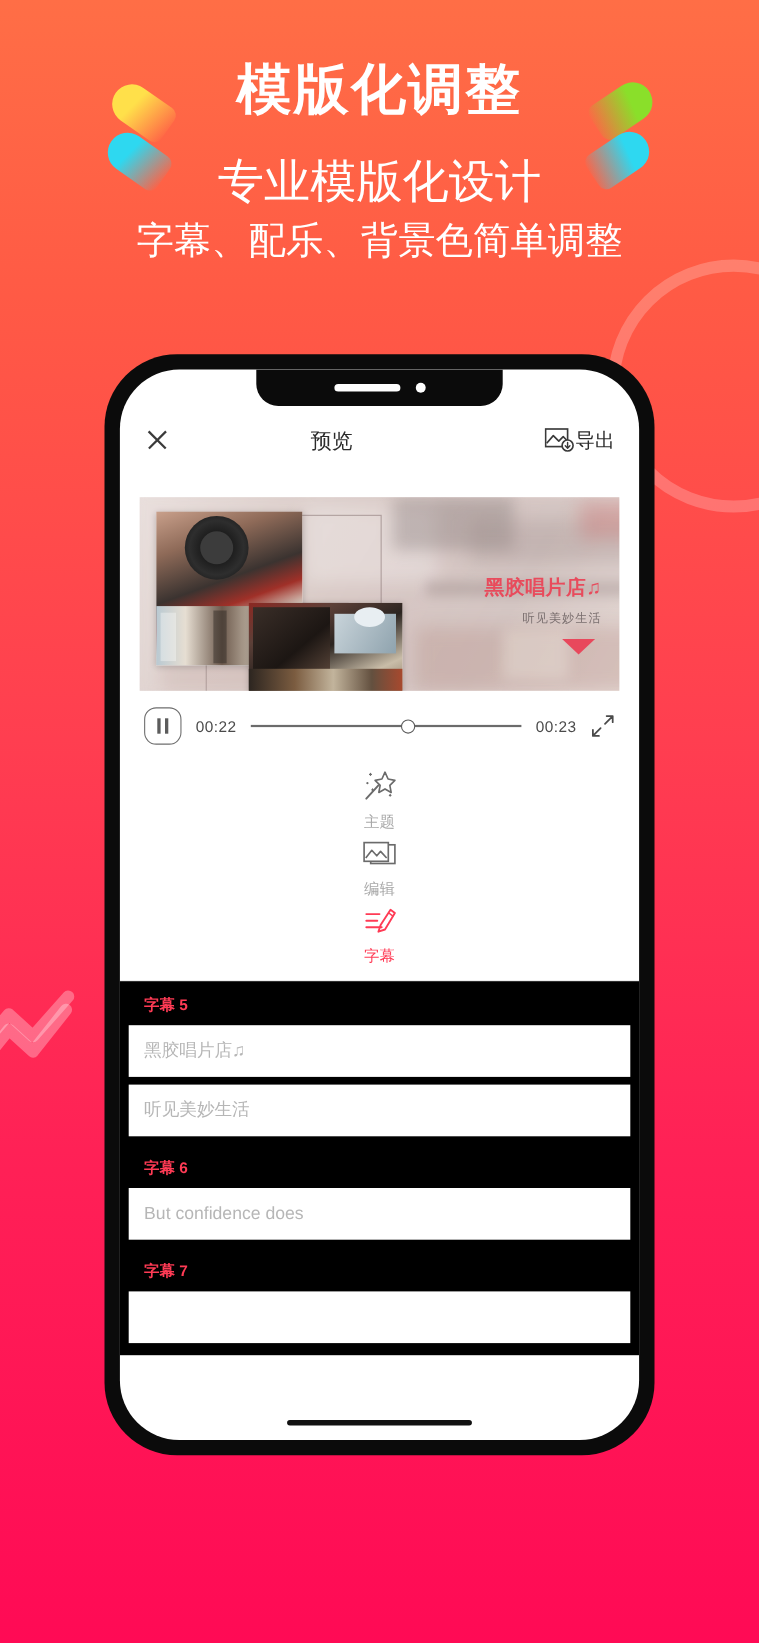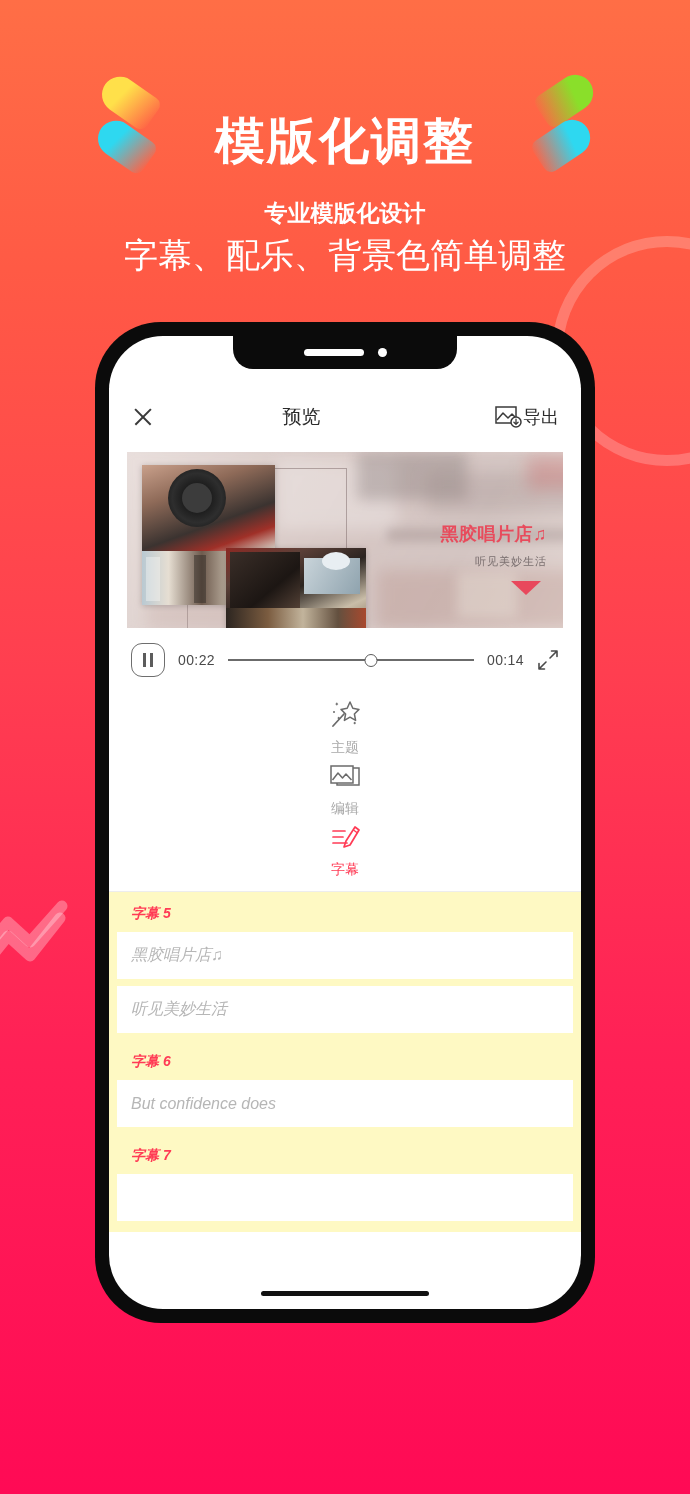--- a/index.html
+++ b/index.html
@@ -23,22 +23,22 @@
     background:linear-gradient(100deg,#FFE04A 35%,rgba(255,224,74,0) 100%); }
   .blob.b2{ left:96px; top:127px; transform:rotate(35deg);
     background:linear-gradient(100deg,#2ED8F0 35%,rgba(46,216,240,0) 100%); }
   .blob.b3{ left:537px; top:81px; transform:rotate(-214deg);
     background:linear-gradient(100deg,#8ADF2A 35%,rgba(138,223,42,0) 100%); }
   .blob.b4{ left:534px; top:126px; transform:rotate(-214deg);
     background:linear-gradient(100deg,#2ED8F0 35%,rgba(46,216,240,0) 100%); }
 
   
   .promo{ position:absolute; left:0; right:0; top:0; text-align:center; color:#fff; }
-  .promo-title{ font-size:50px; font-weight:bold; letter-spacing:2px; margin-top:112px; line-height:1.18; }
-  .promo-sub1{ font-size:23px; font-weight:bold; margin-top:28px; line-height:1.25; }
+  .promo-title{ font-size:50px; font-weight:bold; letter-spacing:2px; margin-top:52px; line-height:1.18; }
+  .promo-sub1{ font-size:42px; font-weight:normal; margin-top:28px; line-height:1.25; }
   .promo-sub2{ font-size:34px; font-weight:normal; margin-top:6px; line-height:1.25; }
 
   
   .phone{
     position:absolute; left:95px; top:322px; width:500px; height:1001px;
     background:#0B0B0B; border-radius:66px; padding:14px;
   }
   .screen{
     position:relative; width:100%; height:100%; background:#fff;
     border-radius:54px; overflow:hidden;
@@ -51,21 +51,21 @@
   }
   .notch .speaker{ width:60px; height:7px; border-radius:5px; background:#fff; }
   .notch .cam{ width:9px; height:9px; border-radius:50%; background:#fff; }
   .home-bar{
     position:absolute; left:50%; transform:translateX(-50%); bottom:13px;
     width:168px; height:5px; border-radius:4px; background:#111; z-index:9;
   }
 
   
   .app-header{
-    margin-top:52px; height:58px; display:flex; align-items:center;
+    margin-top:52px; height:58px; display:flex; align-items:flex-start;
     padding:0 22px; background:#fff;
   }
   .hdr-title{ flex:1; text-align:center; font-size:19px; color:#2B2B2B; }
   .icon-x{ width:24px; height:24px; position:relative; flex:0 0 24px; }
   .icon-x:before,.icon-x:after{
     content:""; position:absolute; left:1px; top:11px; width:22px; height:1.6px; background:#3A3A3A;
   }
   .icon-x:before{ transform:rotate(45deg); }
   .icon-x:after{ transform:rotate(-45deg); }
   .hdr-right{ display:flex; align-items:center; gap:0; flex:0 0 auto;padding-left:47px; }
@@ -116,21 +116,21 @@
 
   
   .tabs{ display:flex; padding:4px 10px 12px 10px;flex-direction:column; }
   .tab{ flex:1; text-align:center; }
   .tab .ticon{ height:38px; display:flex; align-items:center; justify-content:center; }
   .tab .tlabel{ font-size:14px; color:#A8A8A8; margin-top:5px; }
   .tab.active .tlabel{ color:#FF3B55; }
   .divider{ height:1px; background:#EDEDED; margin:0; }
 
   
-  .sub-list{ background:#fef9c3; padding-bottom:4px;font-style:italic; }
+  .sub-list{ background:#000000; padding-bottom:4px; }
   .sub-group{ padding:0; }
   .sub-head{ font-size:14px; font-weight:bold; color:#FF3B55; padding:13px 22px 9px 22px; }
   .sub-input{
     background:#fff; margin:0 8px 7px 8px; height:47px; display:flex; align-items:center;
     padding:0 14px; font-size:16px; color:#B6B6B6;
   }
 </style>
 </head>
 <body>
 
@@ -218,21 +218,21 @@
     <div class="player">
       <div class="btn-pause">
         <span></span>
           <span></span>
       </div>
       <div class="t-cur">00:22</div>
       <div class="track">
         <div class="rail"></div>
         <div class="knob"></div>
       </div>
-      <div class="t-dur">00:14</div>
+      <div class="t-dur">00:23</div>
       <svg class="icon-expand" viewBox="0 0 22 22">
         <path d="M20 2 L13 9 M20 2 L14.5 2 M20 2 L20 7.5" fill="none" stroke="#4A4A4A" stroke-width="1.6" stroke-linecap="round"></path>
         <path d="M2 20 L9 13 M2 20 L7.5 20 M2 20 L2 14.5" fill="none" stroke="#4A4A4A" stroke-width="1.6" stroke-linecap="round"></path>
       </svg>
     </div>
 
     <div class="tabs">
       <div class="tab">
         <div class="ticon">
           <svg width="34" height="34" viewBox="0 0 34 34">

